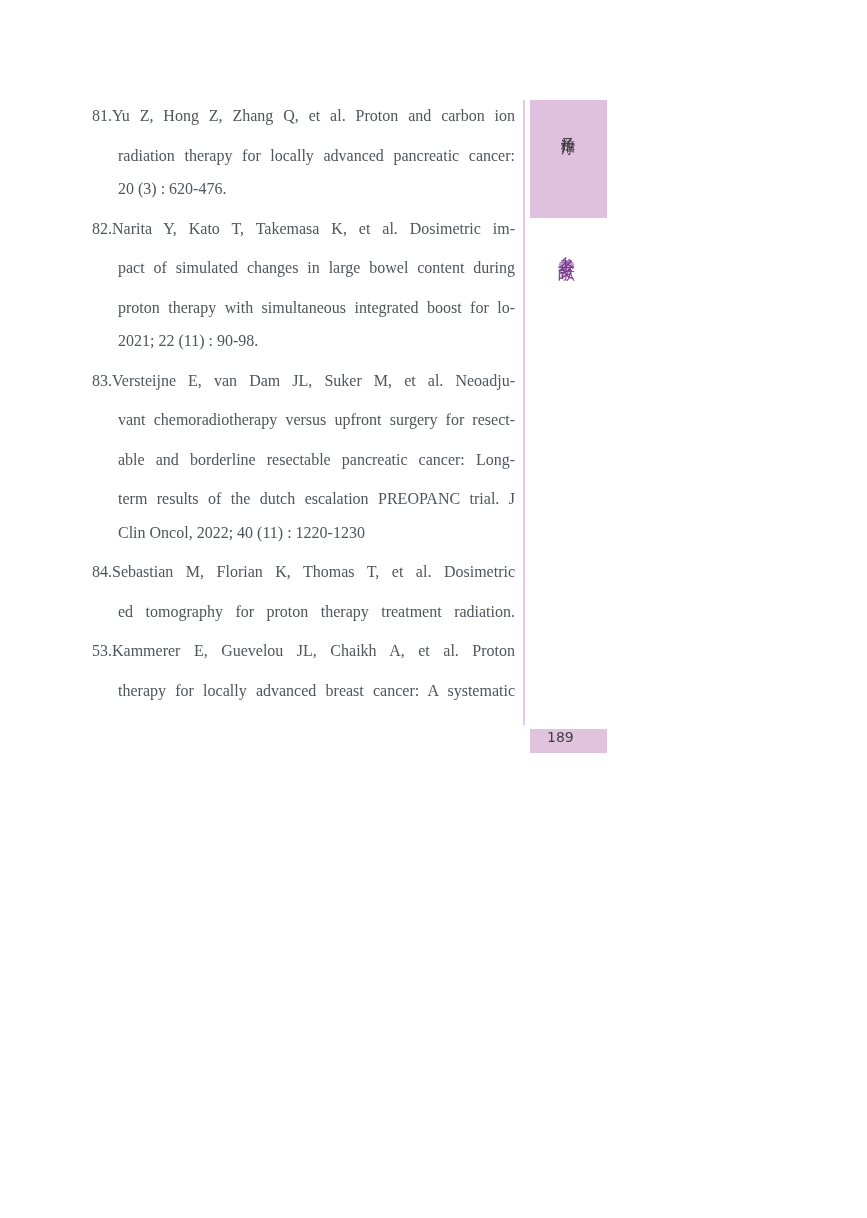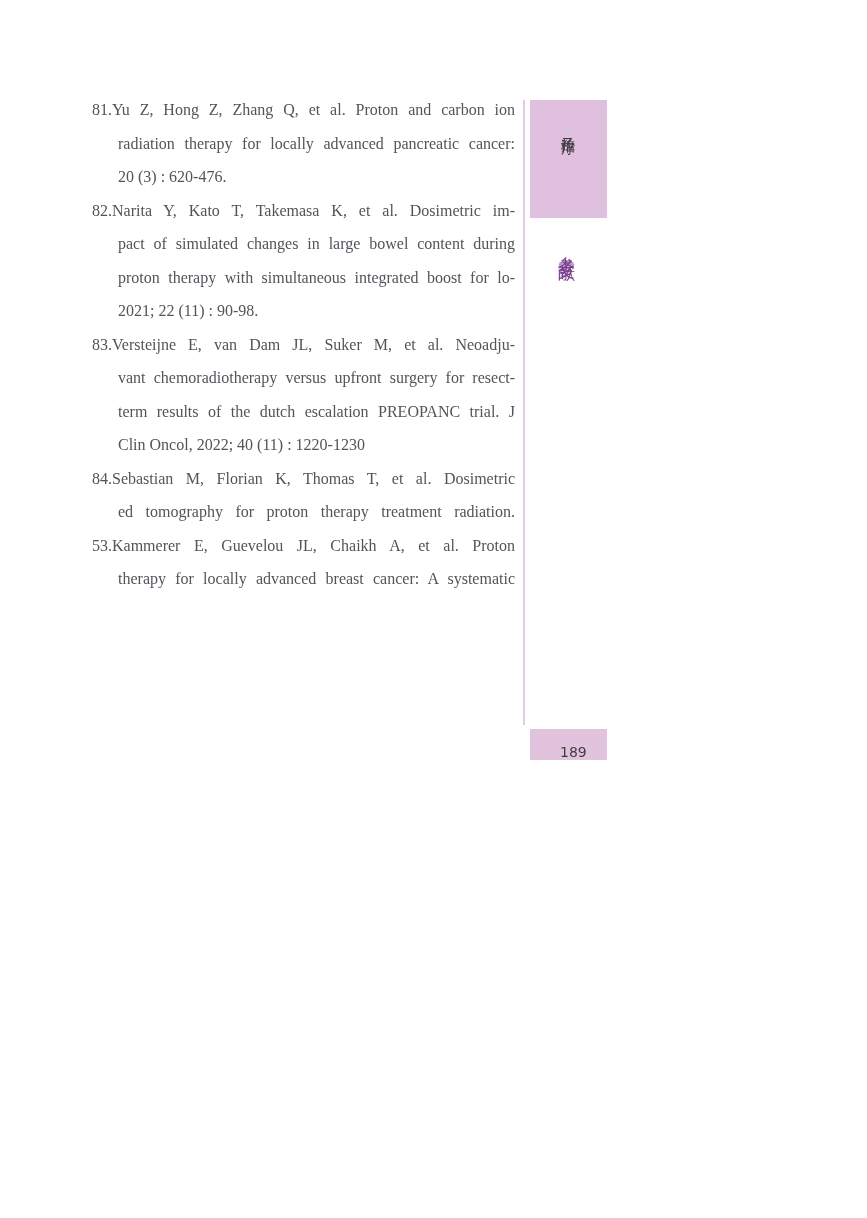--- a/index.html
+++ b/index.html
@@ -21,20 +21,21 @@
     top: 93px;
     width: 423px;
     font-size: 16px;
     line-height: 33.5px;
   }
   .ref-line {
     text-align: justify;
   }
   .ref-line.full {
     text-align-last: justify;
+    margin-top: 6px;
   }
   .ref-line.cont {
     padding-left: 26px;
   }
   .side-rule {
     position: absolute;
     left: 523px;
     top: 100px;
     width: 2px;
     height: 625px;
@@ -64,44 +65,45 @@
     text-orientation: upright;
     font-family: "DejaVu Sans", sans-serif;
     font-size: 17px;
     letter-spacing: 3px;
   }
   .page-num-box {
     position: absolute;
     left: 530px;
     top: 729px;
     width: 77px;
-    height: 31px;
+    height: 24px;
     box-sizing: border-box;
     display: flex;
-    align-items: flex-end;
-    padding-left: 30px;
+    align-items: flex-start;
+    padding-left: 17px;
     font-family: "DejaVu Sans", sans-serif;
     font-size: 14px;
   }
 </style>
 </head>
 <body>
 
 <div class="canvas" style="background: rgb(255, 255, 255);">
 
   <div class="refs" id="refs" style="color: rgb(80, 85, 90);">
       <div class="ref-line full">81.Yu Z, Hong Z, Zhang Q, et al. Proton and carbon ion</div>
       <div class="ref-line cont full">radiation therapy for locally advanced pancreatic cancer:</div>
       <div class="ref-line cont">20 (3) : 620-476.</div>
       <div class="ref-line full">82.Narita Y, Kato T, Takemasa K, et al. Dosimetric im-</div>
       <div class="ref-line cont full">pact of simulated changes in large bowel content during</div>
       <div class="ref-line cont full">proton therapy with simultaneous integrated boost for lo-</div>
       <div class="ref-line cont">2021; 22 (11) : 90-98.</div>
       <div class="ref-line full">83.Versteijne E, van Dam JL, Suker M, et al. Neoadju-</div>
       <div class="ref-line cont full">vant chemoradiotherapy versus upfront surgery for resect-</div>
+      <div class="ref-line cont full">able and borderline resectable pancreatic cancer: Long-</div>
       <div class="ref-line cont full">term results of the dutch escalation PREOPANC trial. J</div>
       <div class="ref-line cont">Clin Oncol, 2022; 40 (11) : 1220-1230</div>
       <div class="ref-line full">84.Sebastian M, Florian K, Thomas T, et al. Dosimetric</div>
       <div class="ref-line cont full">ed tomography for proton therapy treatment radiation.</div>
       <div class="ref-line full">53.Kammerer E, Guevelou JL, Chaikh A, et al. Proton</div>
       <div class="ref-line cont full">therapy for locally advanced breast cancer: A systematic</div>
     </div>
 
   <div class="side-rule" id="side-rule" style="background: rgb(233, 200, 228);"></div>
 

